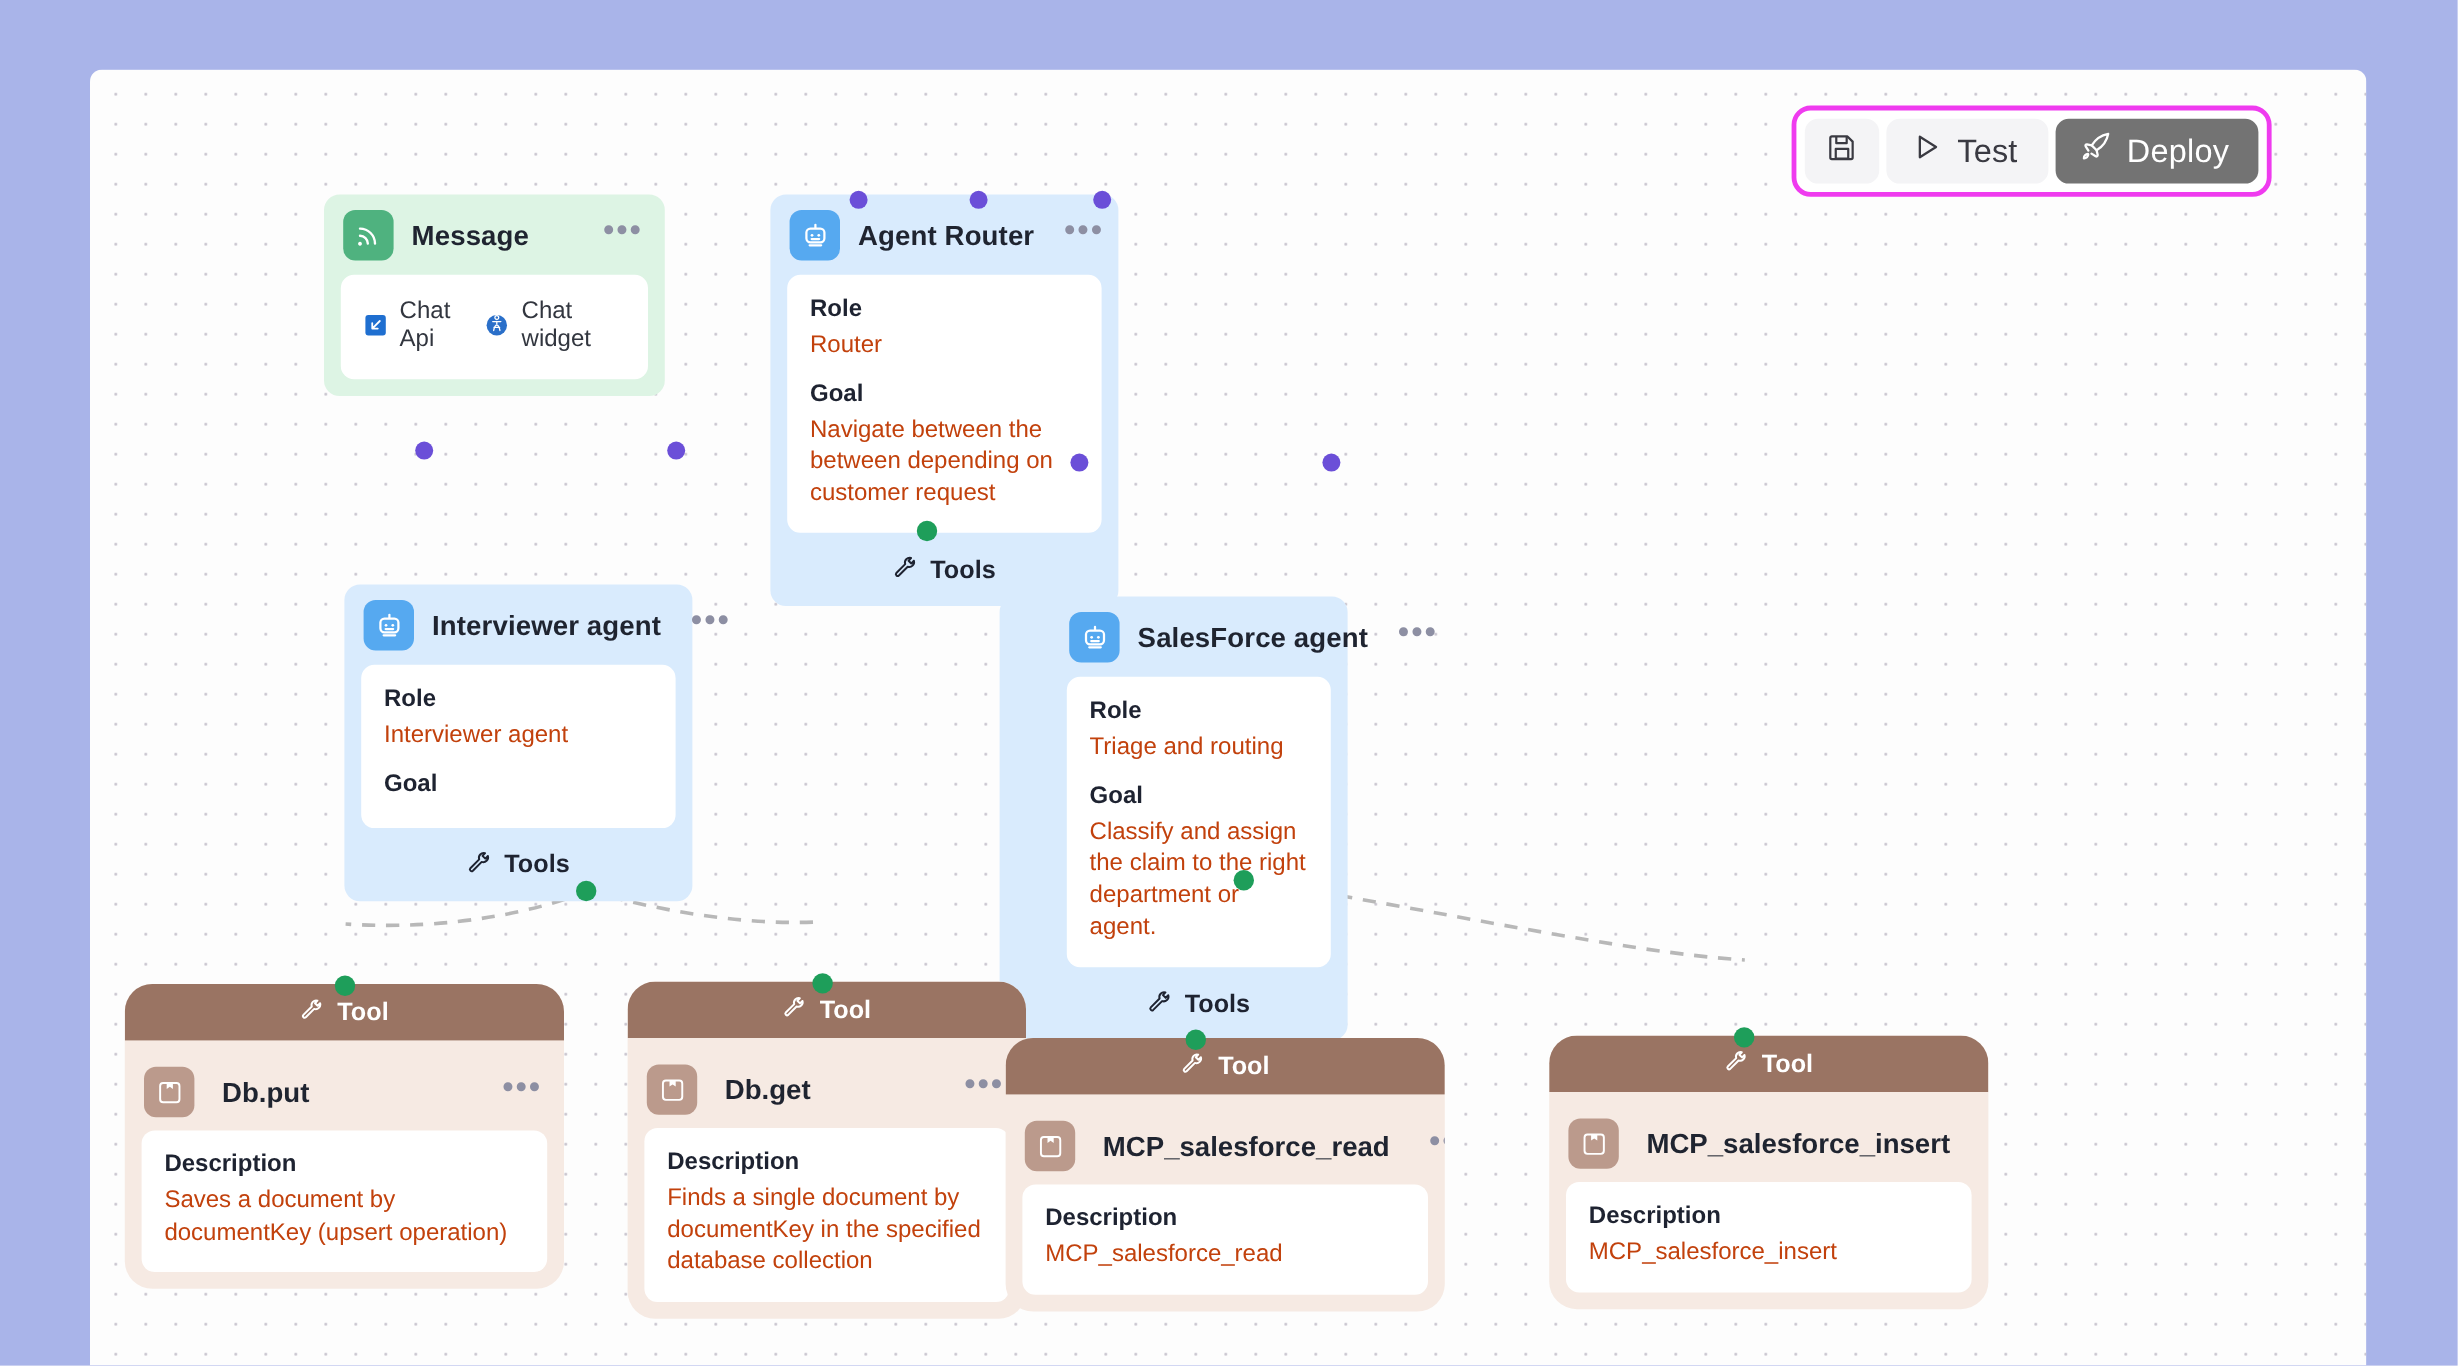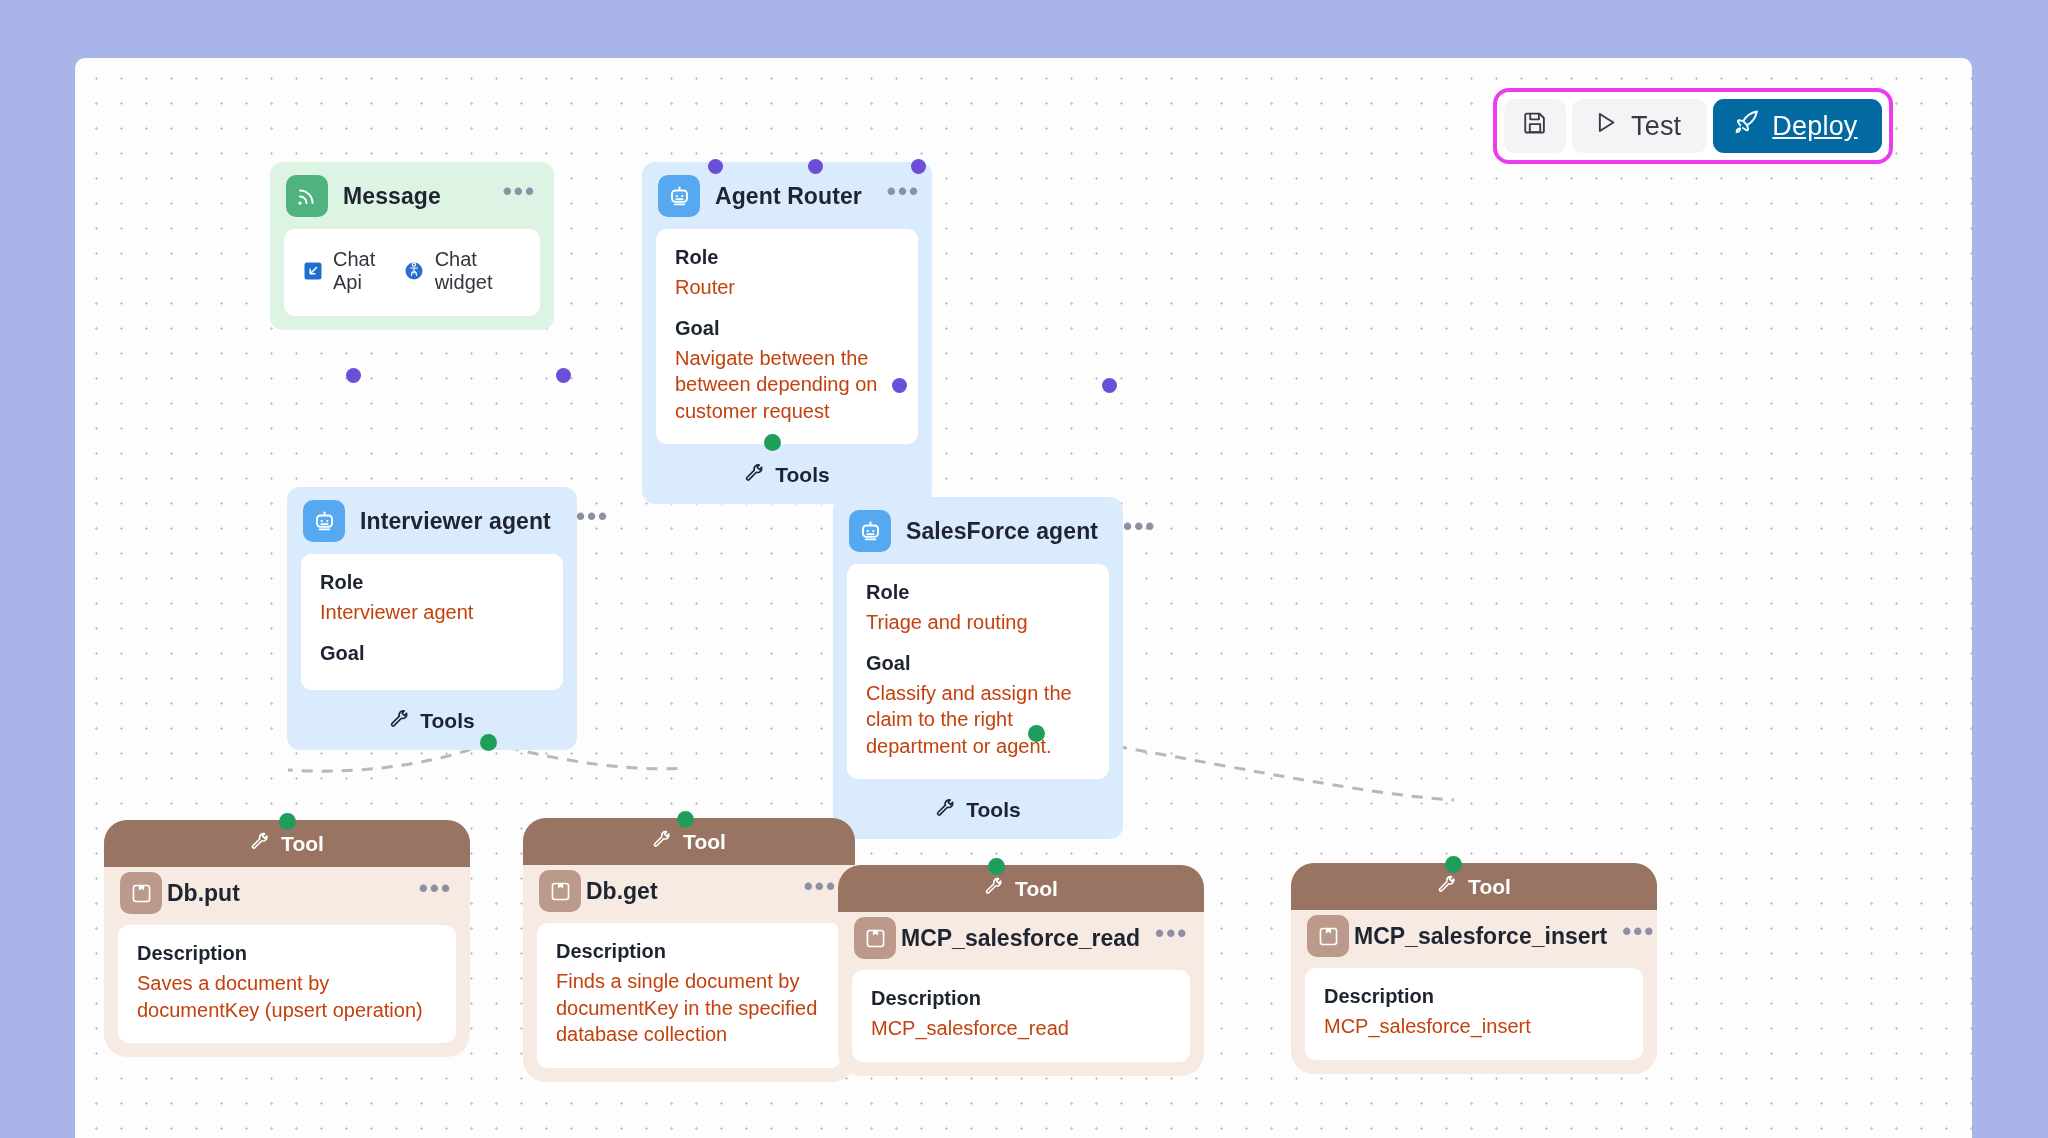--- a/index.html
+++ b/index.html
@@ -42,21 +42,21 @@
     display: flex; align-items: center; justify-content: center;
     gap: 12px;
     height: 54px;
     border-radius: 11px;
     cursor: pointer;
     font-size: 27px;
     user-select: none;
   }
   .tb-save { width: 62px; background: #f4f4f6; }
   .tb-test { padding: 0 26px 0 20px; background: #f4f4f6; color: #3a3a42; font-weight: 400; }
-  .tb-deploy { padding: 0 24px 0 20px; background: #0369a1; color: #ffffff; font-weight: 500; text-decoration: underline; }
+  .tb-deploy { padding: 0 24px 0 20px; background: #737373; color: #ffffff; font-weight: 500; }
   .tb-label { line-height: 1; letter-spacing: .2px; }
 
   
   #edges { position: absolute; inset: 0; width: 100%; height: 100%; z-index: 5; pointer-events: none; }
 
   
   .node { position: absolute; border-radius: 13px; z-index: 10; }
 
   .node-head {
     display: flex; align-items: center;
@@ -111,22 +111,22 @@
   .n-tool { background: #f6eae3; border-radius: 23px; overflow: hidden; }
   .tool-head {
     background: #9a7463;
     display: flex; align-items: center; justify-content: center;
     gap: 11px;
     height: 47px;
     color: #ffffff; font-size: 21px; font-weight: 700;
   }
   .ic-brown { background: #bb9a8c; }
   .tool-sub {
-    display: flex; align-items: center; gap: 5px;
-    padding: 5px 16px 11px 16px;
+    display: flex; align-items: center; gap: 23px;
+    padding: 22px 16px 11px 16px;
   }
   .tool-name { font-size: 23px; font-weight: 700; color: #1f2430; white-space: nowrap; }
 
   
   .port { position: absolute; border-radius: 50%; z-index: 20; cursor: pointer; }
   .port-purple { width: 15px; height: 15px; background: #6b4fd8; }
   .port-green  { width: 17px; height: 17px; background: #1e9e5a; }
 </style>
 </head>
 <body>
@@ -247,21 +247,21 @@
           <path d="M17.4 3.4 a4.6 4.6 0 0 0-5.6 5.9 L3.4 17.7 a1.7 1.7 0 0 0 2.4 2.4 l8.4-8.4 a4.6 4.6 0 0 0 5.9-5.6 L17.6 8.6 l-2.6-2.6 z"></path>
         </svg>
       </span>
       <span>Tools</span>
     </div>
   </div>
   <div class="port port-purple" style="left:271px; top:310px;"></div>
   <div class="port port-purple" style="left:481px; top:310px;"></div>
   <div class="port port-green" style="left:405px; top:676px;"></div>
 
-  <div class="node n-agent" style="left:744px; top:439px; width:290px;">
+  <div class="node n-agent" style="left:744px; top:439px; width:290px;padding-left:42px;">
     <div class="node-head">
       <div class="node-icon ic-blue">
         <svg width="25" height="25" viewBox="0 0 24 24" fill="none" stroke="#ffffff" stroke-width="1.8" stroke-linecap="round" stroke-linejoin="round">
           <path d="M12 3.2 v2.4"></path>
           <rect x="4.8" y="6.2" width="14.4" height="11" rx="3.2"></rect>
           <circle cx="9.3" cy="11.6" r="1.1" fill="#ffffff" stroke="none"></circle>
           <circle cx="14.7" cy="11.6" r="1.1" fill="#ffffff" stroke="none"></circle>
           <path d="M9 14.6 h6"></path>
           <path d="M7.4 19.6 h9.2"></path>
         </svg>

